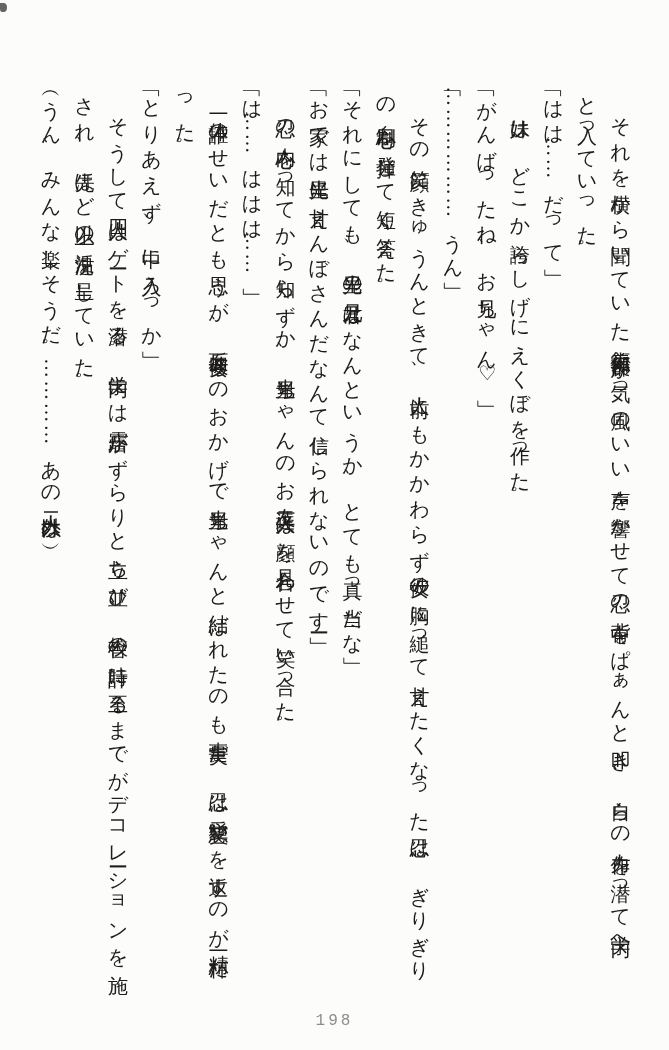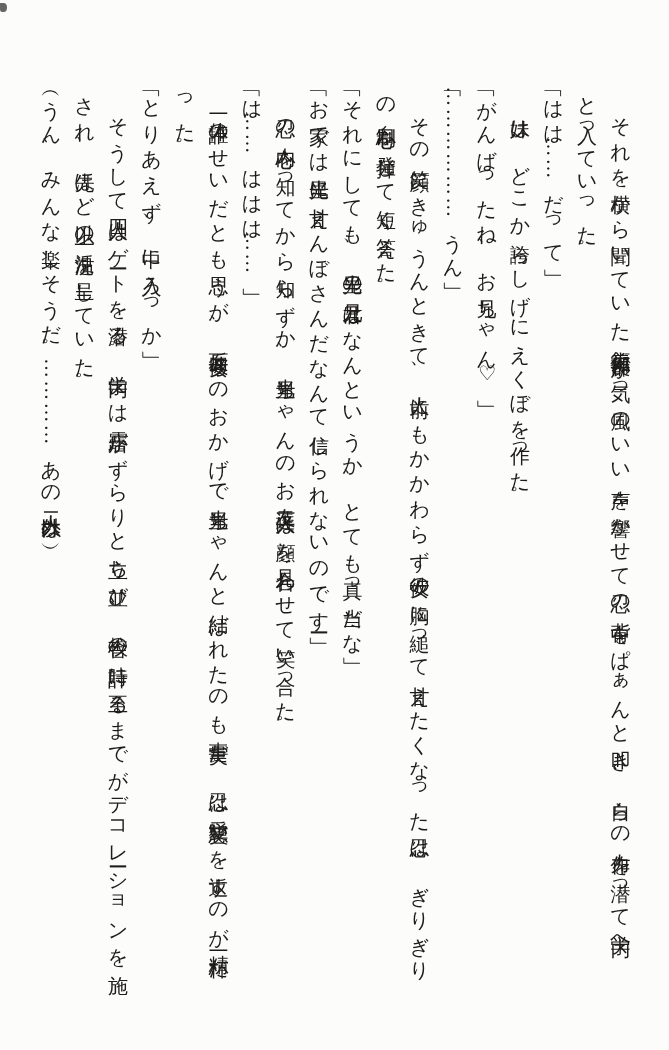--- a/index.html
+++ b/index.html
@@ -79,14 +79,15 @@
     <p>「それにしても、光里の兄君はなんというか、とても真っ当だな」</p>
     <p>「お家では光里に甘えんぼさんだなんて信じられないのですー」</p>
     <p class="indent">忍の内心を知ってから知らずか、光里ちゃんのお友達二人は顔を見合わせて笑い合った。</p>
     <p>「は……ははは……」</p>
     <p class="indent">一体誰のせいだとも思うが、反面彼女らのおかげで光里ちゃんと結ばれたのも事実だ。忍は愛想笑いを返すのが精一杯だった。</p>
     <p>「とりあえず、中に入ろっか」</p>
     <p class="indent">そうして四人はゲートを潜る。学内には露店がずらりと立ち並び、校舎の時計に至るまでがデコレーションを施され、先ほど以上の活況を呈していた。</p>
     <p>（うん、みんな楽しそうだ。…………あの二人以外は）</p>
   </div>
 
+  <div class="page-number">198</div>
 
 </div>
 
 </body></html>

